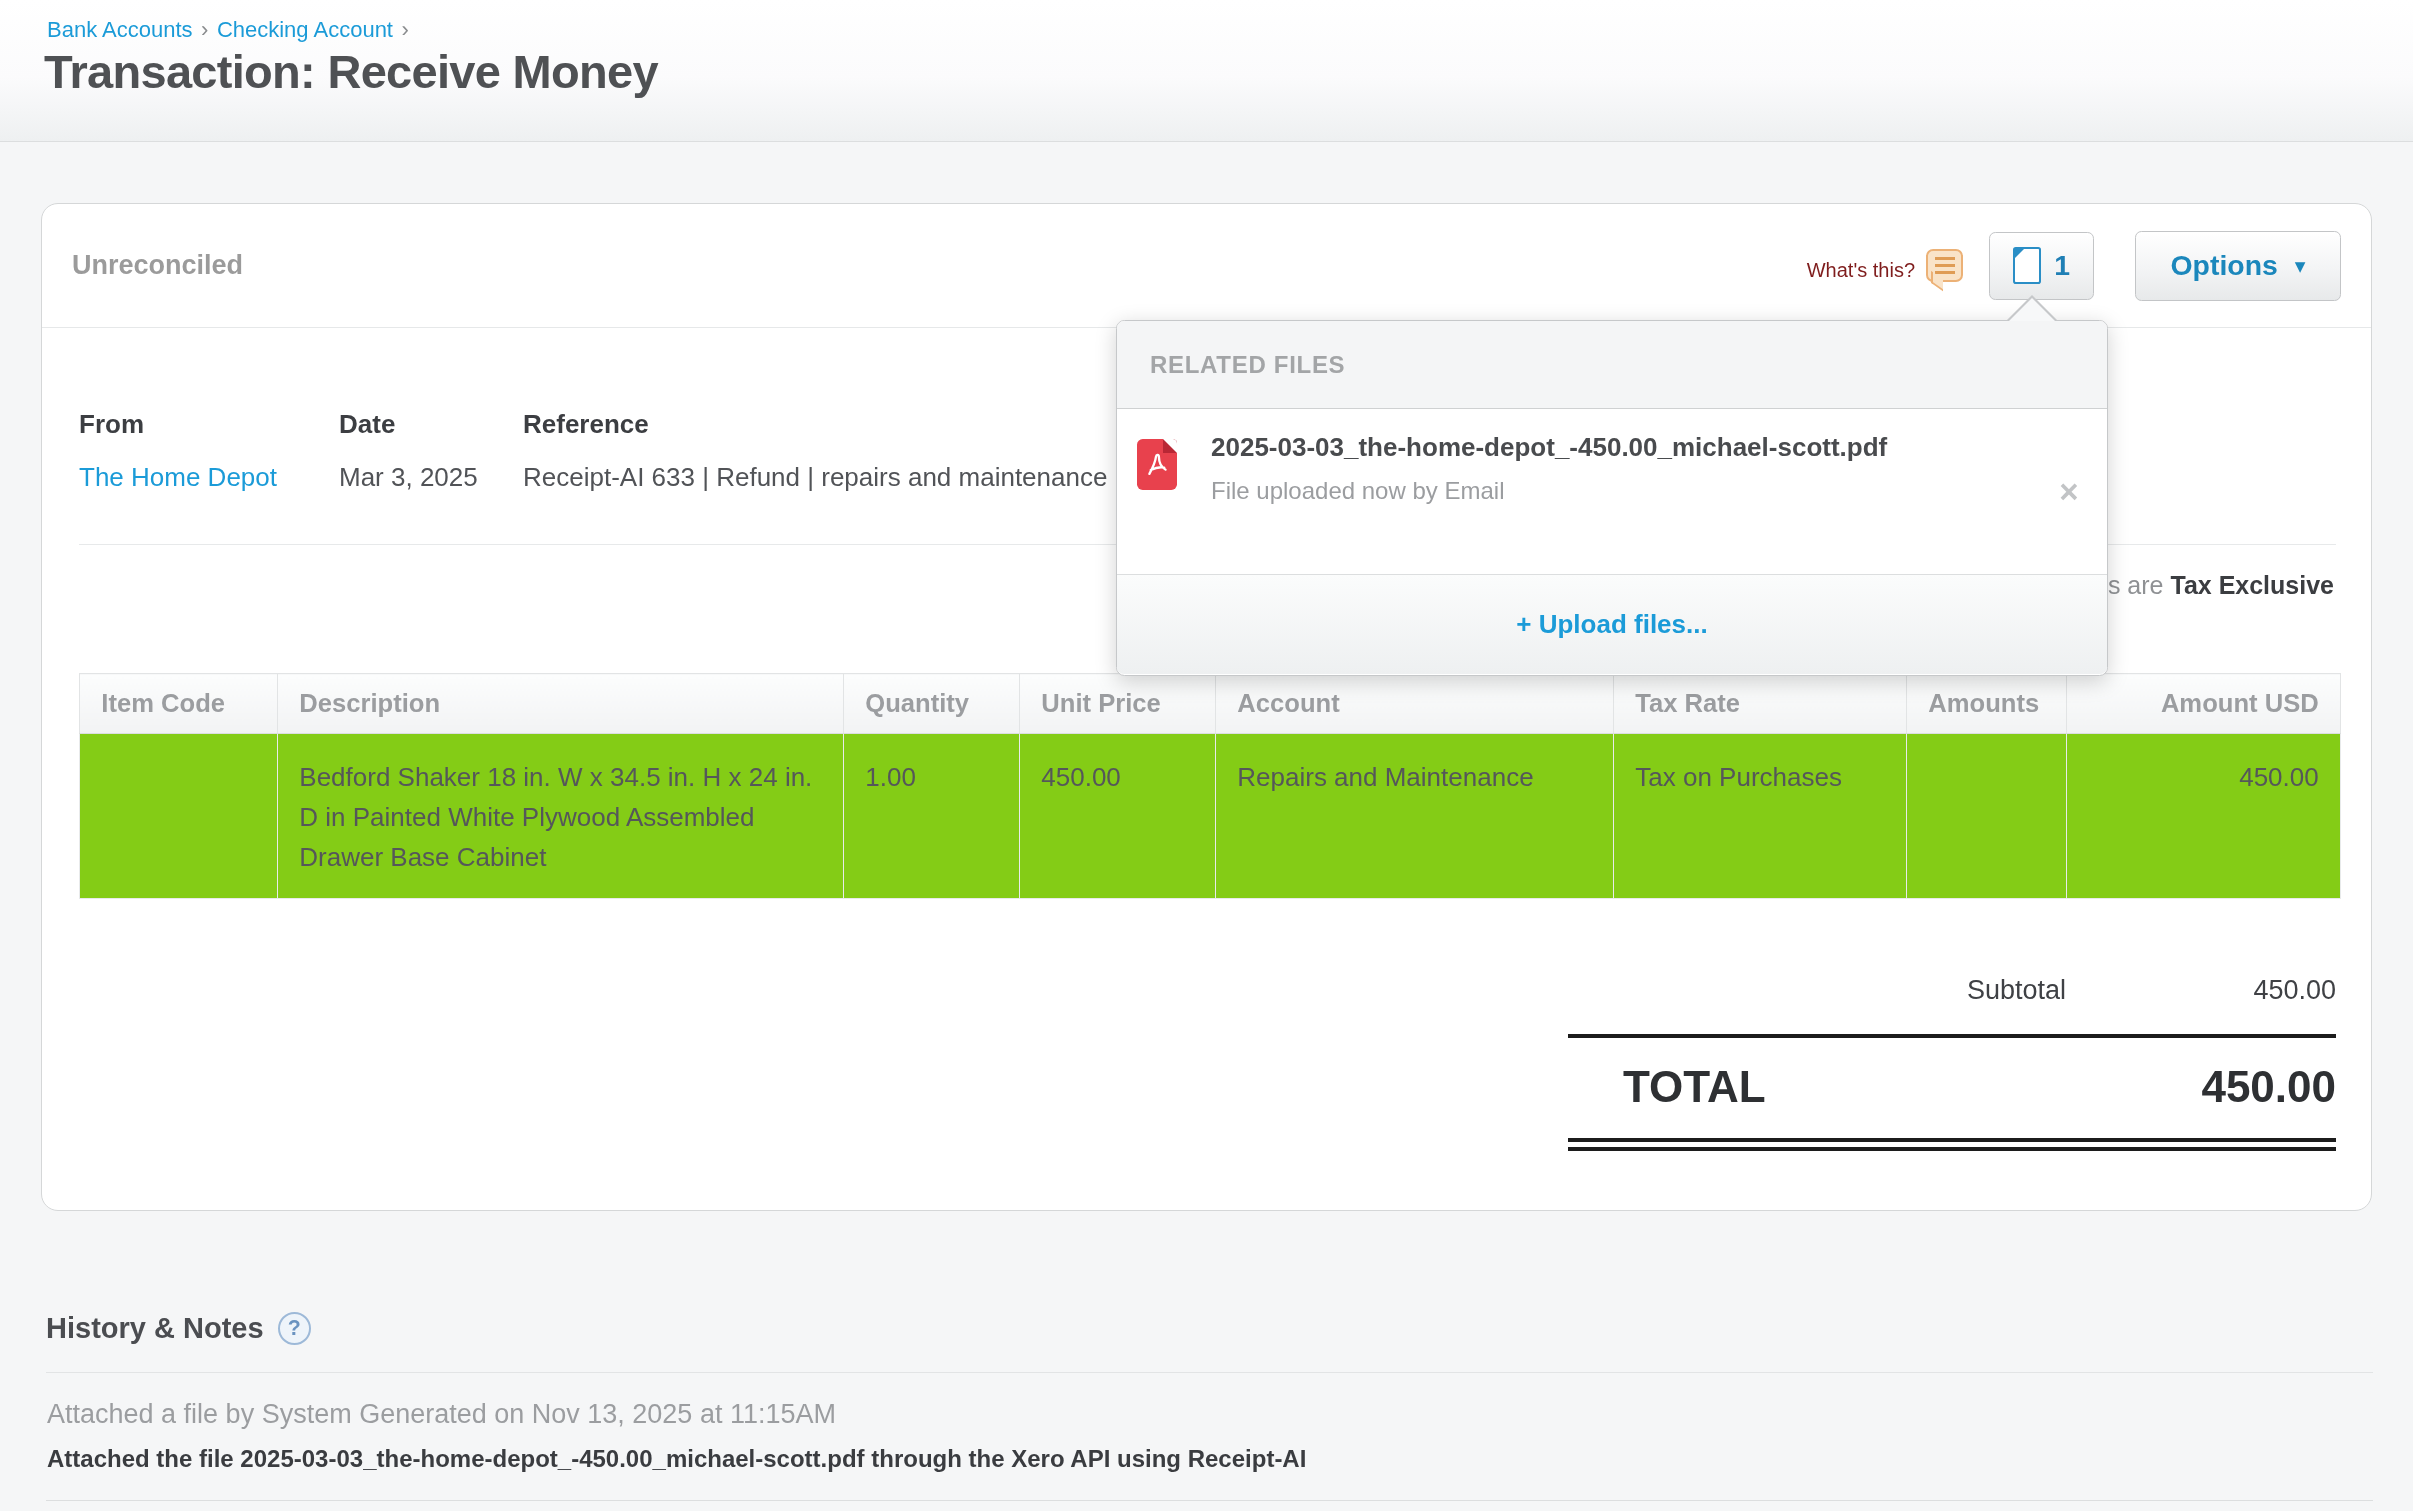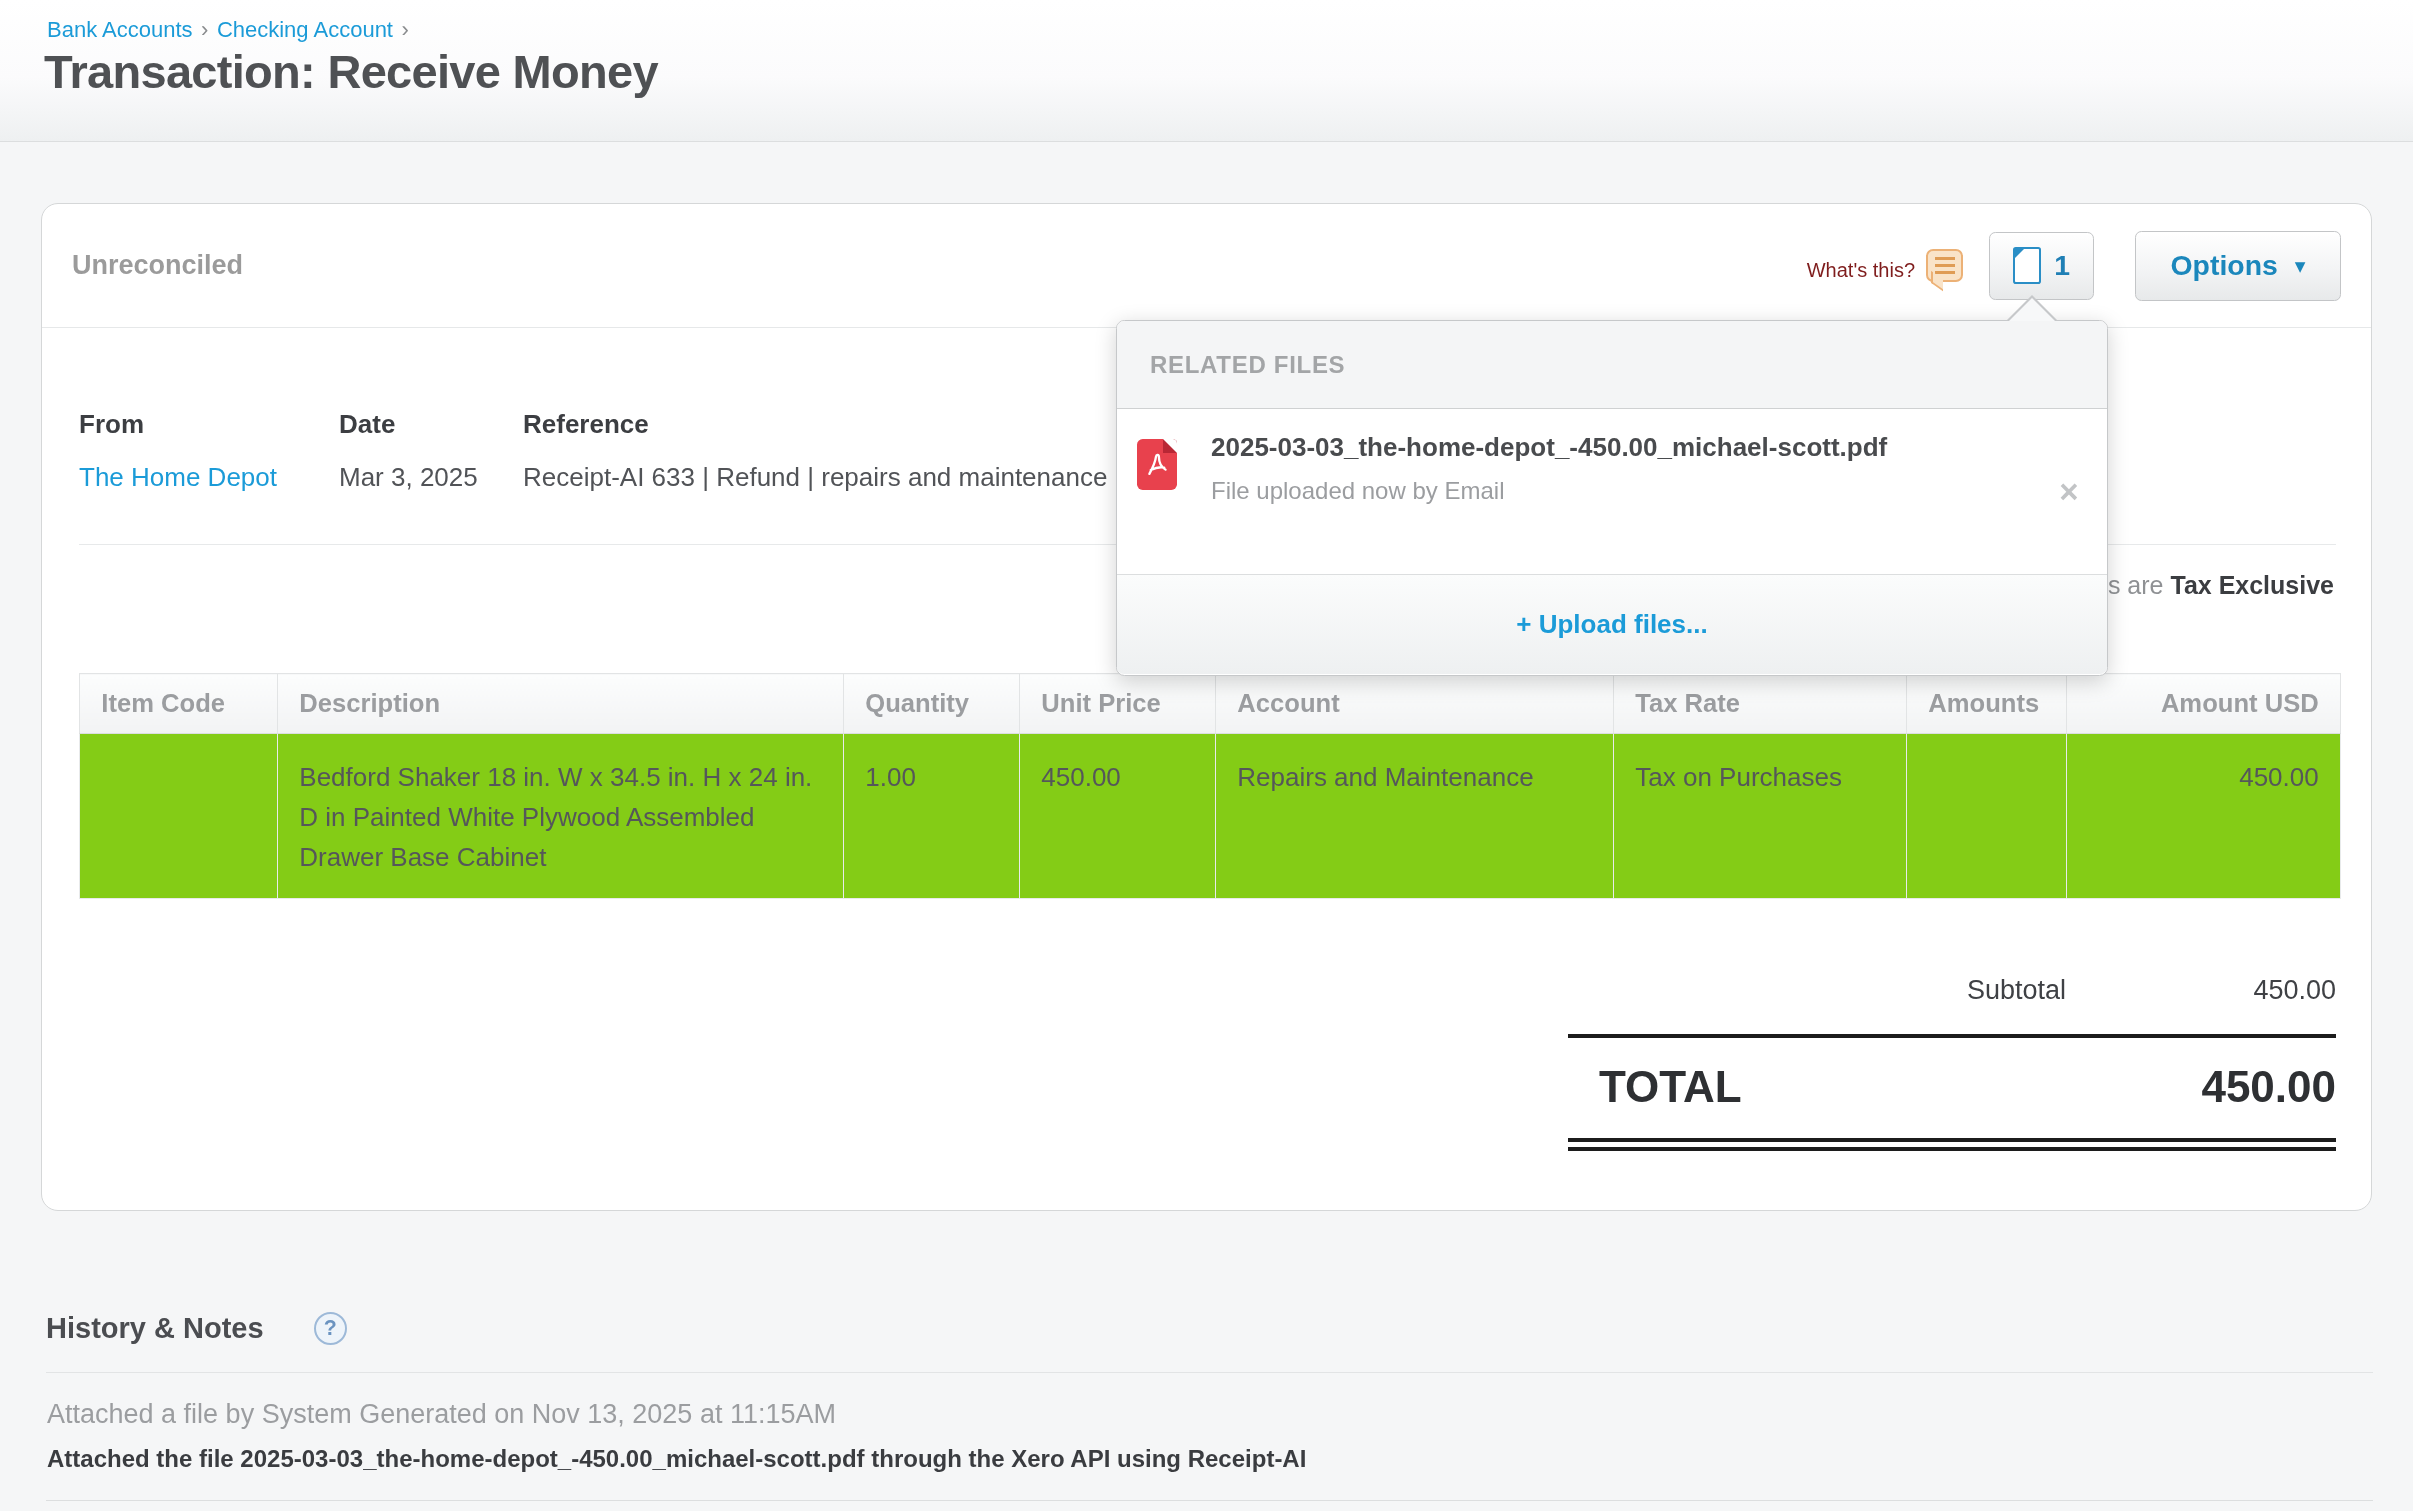--- a/index.html
+++ b/index.html
@@ -68,21 +68,21 @@
                  color:#55575a; border:1.4px solid #e8eaeb; background:#84cc16; line-height:40px; }
   .items-table th.num, .items-table td.num { text-align:right; }
 
   
   .totals { position:absolute; left:1526px; top:761px; width:768px; }
   .subtotal-row { display:flex; font-size:27px; color:#3f4145; padding:10px 0 28.4px 0; }
   .subtotal-label { width:498px; text-align:right; }
   .subtotal-value { flex:1; text-align:right; }
   .line-strong { border-top:4.3px solid #1c1c1c; }
   .total-row { display:flex; align-items:center; padding:24px 0 25.6px 0; }
-  .total-label { font-size:44px; font-weight:bold; color:#2e3033; margin-left:31px; }
+  .total-label { font-size:44px; font-weight:bold; color:#2e3033; margin-left:55px; }
   .total-value { flex:1; text-align:right; font-size:44px; font-weight:bold; color:#2e3033; }
   .line-double { height:12.8px; border-top:4.3px solid #1c1c1c; border-bottom:4.3px solid #1c1c1c; }
 
   
   .popover { position:absolute; left:1116px; top:320px; width:992px; height:356px;
              background:#ffffff; border:1.4px solid #c6c8ca; border-radius:8.5px; z-index:50;
              box-shadow:0 5.7px 21.3px rgba(0,0,0,0.18); }
   .pop-arrow { position:absolute; top:-25.6px; left:890px; width:0; height:0;
                border-left:25.6px solid transparent; border-right:25.6px solid transparent;
                border-bottom:25.6px solid #c6c8ca; }
@@ -106,21 +106,21 @@
   .pop-close { margin-left:auto; align-self:flex-start; margin-top:46px; font-size:33px;
                font-weight:bold; color:#c2c4c6; cursor:pointer; line-height:1; }
   .pop-footer { height:100px; border-top:1.4px solid #dcdedf; border-radius:0 0 7.1px 7.1px;
                 background:linear-gradient(#fbfcfc,#eef0f1); display:flex; }
   .pop-action { flex:1; display:flex; align-items:center; justify-content:center; font-size:26px;
                 font-weight:bold; color:#1b9bd8; text-decoration:none; }
   .pop-action + .pop-action { border-left:1.4px solid #d4d6d7; }
 
   
   .history-title { position:absolute; left:46px; top:1312px; font-size:29px; font-weight:bold;
-                   color:#4b4d51; display:flex; align-items:center;gap:36px; }
+                   color:#4b4d51; display:flex; align-items:center; }
   .help-icon { width:33px; height:33px; margin-left:14.2px; border:2.1px solid #9db9d8; border-radius:50%;
                background:#eef4fa; color:#6a93c0; font-size:21.3px; font-weight:bold;
                display:flex; align-items:center; justify-content:center; }
   .history-divider { position:absolute; left:46px; top:1372px; width:2327px;
                      border-top:1.4px solid #e2e4e5; }
   .history-meta { position:absolute; left:47px; top:1399px; font-size:27px; color:#9b9da0; }
   .history-text { position:absolute; left:47px; top:1445px; font-size:24px; font-weight:bold;
                   color:#3a3c40; }
   .bottom-divider { position:absolute; left:46px; top:1500px; width:2327px;
                     border-top:1.4px solid #dcdedf; }

